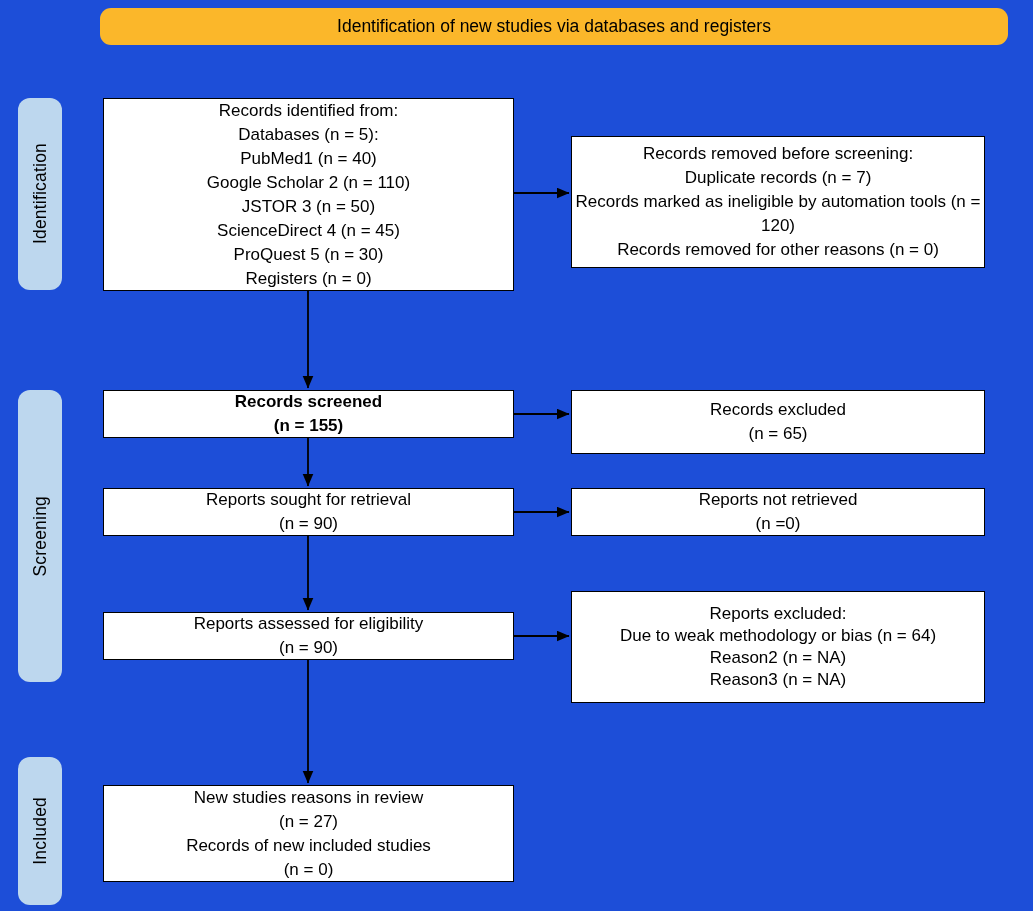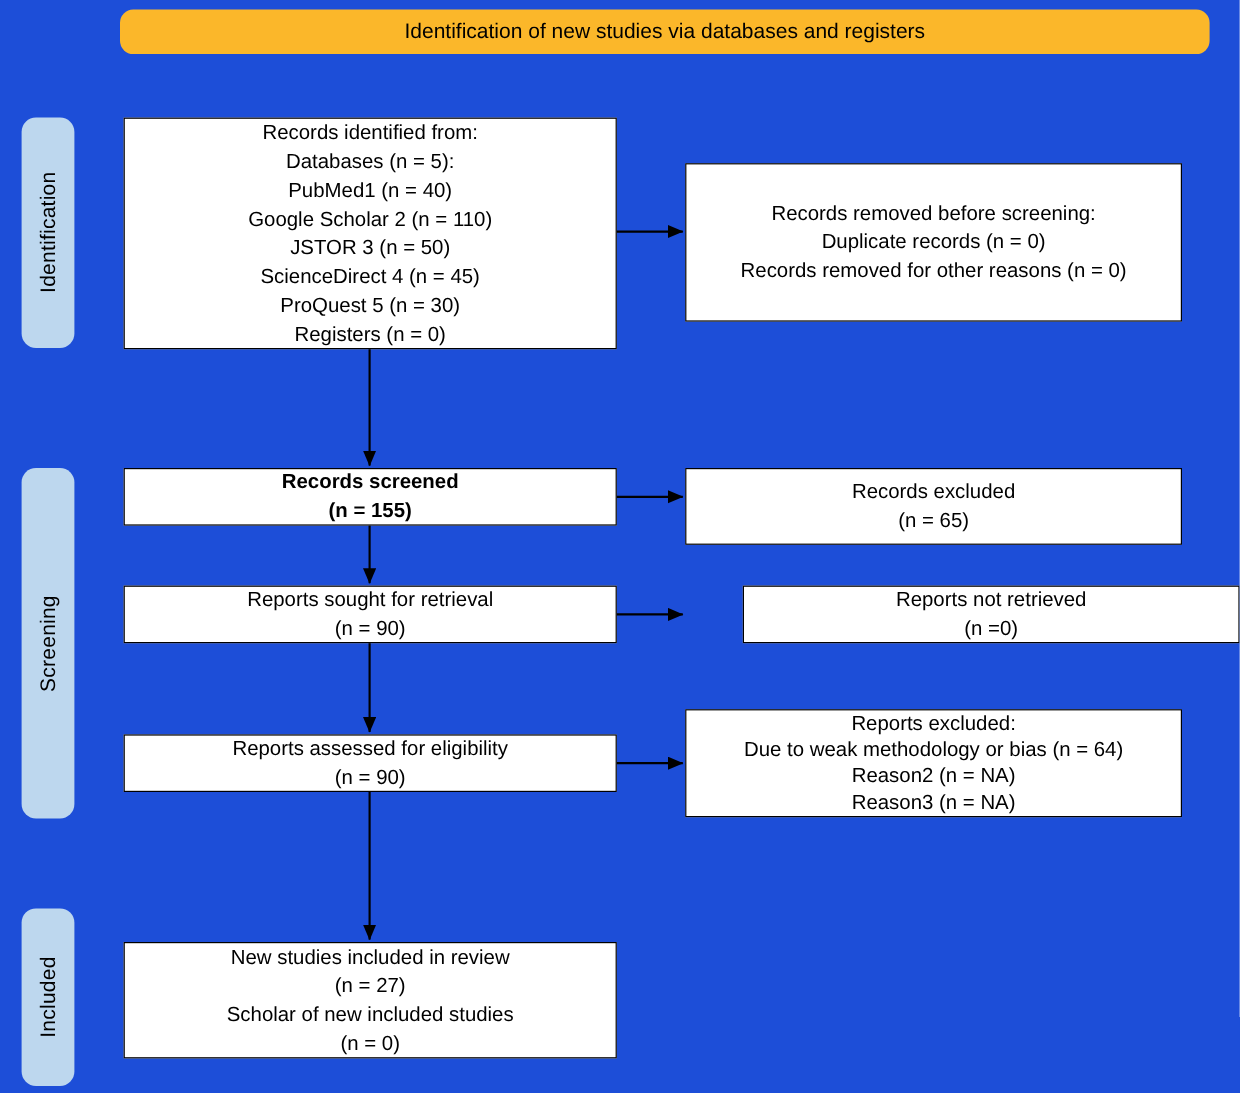--- a/index.html
+++ b/index.html
@@ -29,23 +29,23 @@
     position:absolute;background:#fff;border:1.5px solid var(--box-border,#000);
     box-sizing:border-box;
     display:flex;flex-direction:column;justify-content:center;align-items:center;
     text-align:center;font-size:17px;line-height:24px;
   }
   .box-records-identified{left:103px;top:98px;width:411px;height:193px;justify-content:space-between;}
   .box-records-removed{left:571px;top:136px;width:414px;height:132px;}
   .box-records-screened{left:103px;top:390px;width:411px;height:48px;font-weight:bold;}
   .box-records-excluded{left:571px;top:390px;width:414px;height:64px;}
   .box-reports-sought{left:103px;top:488px;width:411px;height:48px;}
-  .box-reports-not-retrieved{left:571px;top:488px;width:414px;height:48px;margin-left:48px;}
+  .box-reports-not-retrieved{left:571px;top:488px;width:414px;height:48px;}
   .box-reports-assessed{left:103px;top:612px;width:411px;height:48px;text-align:right;}
-  .box-reports-excluded{left:571px;top:591px;width:414px;height:90px;line-height:22px;}
+  .box-reports-excluded{left:571px;top:591px;width:414px;height:112px;line-height:22px;}
   .box-new-studies{left:103px;top:785px;width:411px;height:97px;}
   svg.arrows{position:absolute;left:0;top:0;width:1033px;height:911px;pointer-events:none;}
   svg.arrows line{stroke:var(--arrow,#000);stroke-width:1.8;}
   svg.arrows path{fill:var(--arrow,#000);}
 </style>
 </head>
 <body>
 
 <div id="canvas">
 
@@ -66,21 +66,22 @@
       <div>Databases (n = 5):</div>
       <div>PubMed1 (n = 40)</div>
       <div>Google Scholar 2 (n = 110)</div>
       <div>JSTOR 3 (n = 50)</div>
       <div>ScienceDirect 4 (n = 45)</div>
       <div>ProQuest 5 (n = 30)</div>
       <div>Registers (n = 0)</div>
     </div>
   <div class="fbox box-records-removed">
       <div>Records removed before screening:</div>
-      <div>Duplicate records (n = 0)</div>
+      <div>Duplicate records (n = 7)</div>
+      <div>Records marked as ineligible by automation tools (n = 120)</div>
       <div>Records removed for other reasons (n = 0)</div>
     </div>
   <div class="fbox box-records-screened">
       <div>Records screened</div>
       <div>(n = 155)</div>
     </div>
   <div class="fbox box-records-excluded">
       <div>Records excluded</div>
       <div>(n = 65)</div>
     </div>
@@ -96,23 +97,23 @@
       <div>Reports assessed for eligibility</div>
       <div>(n = 90)</div>
     </div>
   <div class="fbox box-reports-excluded">
       <div>Reports excluded:</div>
       <div>Due to weak methodology or bias (n = 64)</div>
       <div>Reason2 (n = NA)</div>
       <div>Reason3 (n = NA)</div>
     </div>
   <div class="fbox box-new-studies">
-      <div>New studies included in review</div>
+      <div>New studies reasons in review</div>
       <div>(n = 27)</div>
-      <div>Scholar of new included studies</div>
+      <div>Records of new included studies</div>
       <div>(n = 0)</div>
     </div>
 
   <svg class="arrows" viewBox="0 0 1033 911">
     <defs>
       <marker id="ah" markerWidth="14" markerHeight="13" refX="12.5" refY="5.5" orient="auto" markerUnits="userSpaceOnUse">
         <path d="M0,0 L13,5.5 L0,11 Z"></path>
       </marker>
     </defs>
     <line x1="514" y1="193" x2="569" y2="193" marker-end="url(#ah)"></line>

